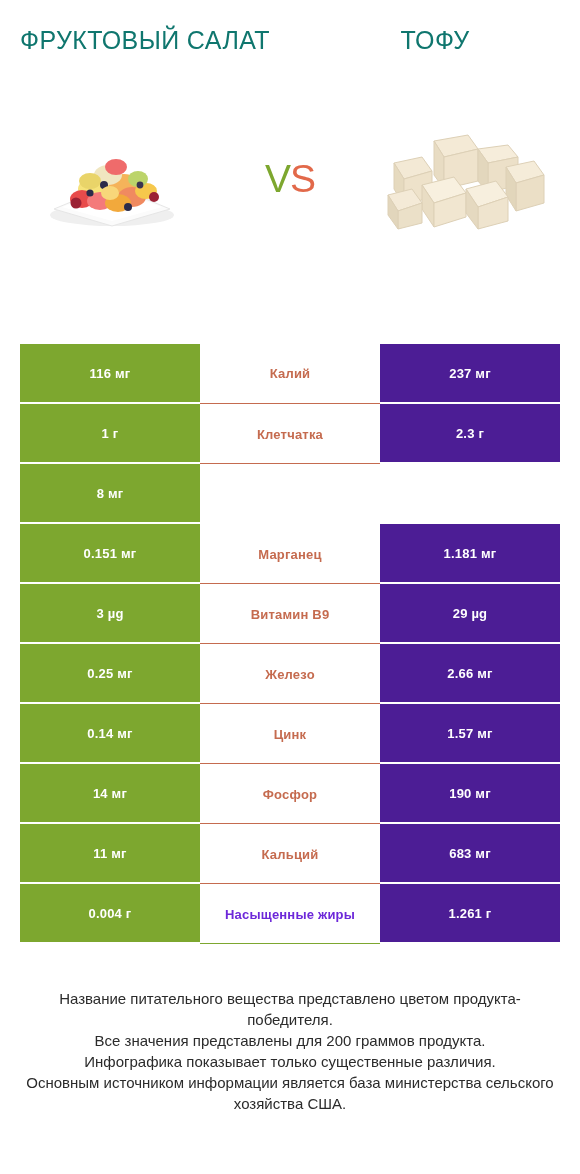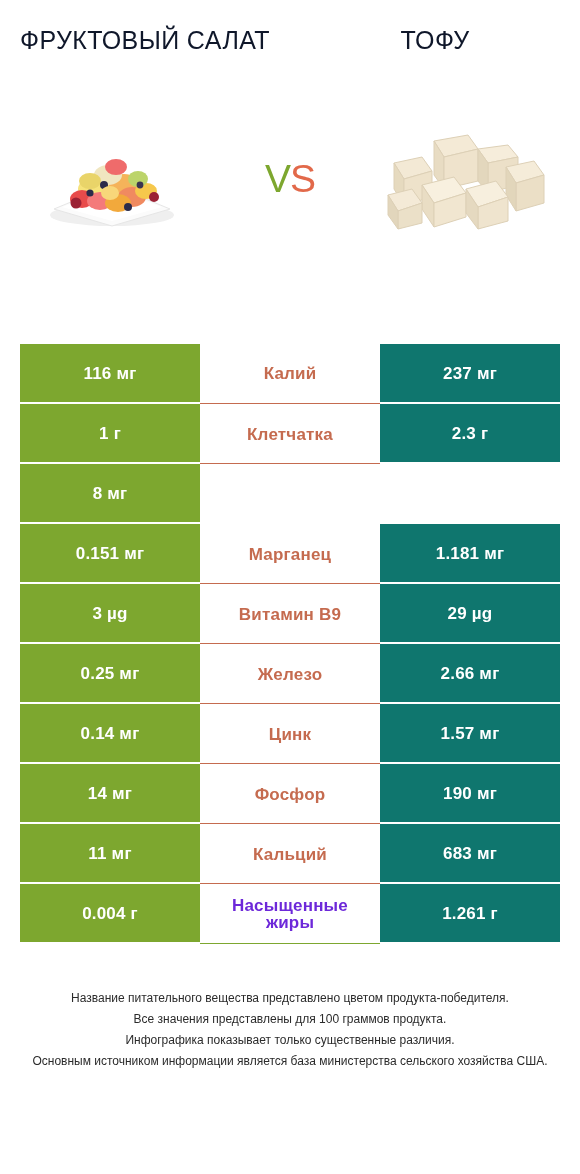--- a/index.html
+++ b/index.html
@@ -25,21 +25,21 @@
   }
   .header-col {
     width: 290px;
     text-align: center;
     padding: 0 18px;
   }
   .product-title {
     font-size: 25px;
     line-height: 36px;
     letter-spacing: 0.4px;
-    color: #0f172a;
+    color: #0f766e;
     font-weight: 400;
     text-transform: uppercase;
     font-family: "Liberation Sans", sans-serif;
   }
 
   
   .hero {
     position: relative;
     display: flex;
     align-items: center;
@@ -82,33 +82,33 @@
     width: 540px;
     height: 60px;
   }
   .cell {
     width: 180px;
     height: 60px;
     display: flex;
     align-items: center;
     justify-content: center;
     text-align: center;
-    font-size: 17px;
+    font-size: 13px;
     font-weight: bold;
     letter-spacing: 0.2px;
     padding: 0 8px;
     line-height: 17px;
   }
   .cell-left {
     background: #7DA72F;
     color: #ffffff;
     border-bottom: 2px solid #ffffff;
   }
   .cell-right {
-    background: #0f766e;
+    background: #4c1d95;
     color: #ffffff;
     border-bottom: 2px solid #ffffff;
   }
   .cell-mid {
     background: #ffffff;
     border-top: 1px solid transparent;
     border-bottom: 1px solid #C56B4F;
   }
   .cell-mid.win-right { color: #C56B4F; border-bottom-color: #C56B4F; }
   .cell-mid.win-left  { color: #6d28d9; border-bottom-color: #7DA72F; }
@@ -118,21 +118,21 @@
   
   .footer {
     position: absolute;
     left: 0;
     top: 988px;
     width: 580px;
     text-align: center;
     padding: 0 26px;
   }
   .footer p {
-    font-size: 12px;
+    font-size: 15px;
     line-height: 21px;
     color: #2b2b2b;
     font-family: "Liberation Sans", sans-serif;
   }
 </style>
 </head>
 <body>
 
 <div class="page">
 
@@ -272,18 +272,18 @@
     <div class="row">
       <div class="cell cell-left">0.004 г</div>
       <div class="cell cell-mid win-left">Насыщенные жиры</div>
       <div class="cell cell-right">1.261 г</div>
     </div>
 
   </div>
 
   <div class="footer">
     <p>Название питательного вещества представлено цветом продукта-победителя.</p>
-    <p>Все значения представлены для 100 граммов продукта.</p>
+    <p>Все значения представлены для 200 граммов продукта.</p>
     <p>Инфографика показывает только существенные различия.</p>
     <p>Основным источником информации является база министерства сельского хозяйства США.</p>
   </div>
 
 </div>
 
 </body></html>

